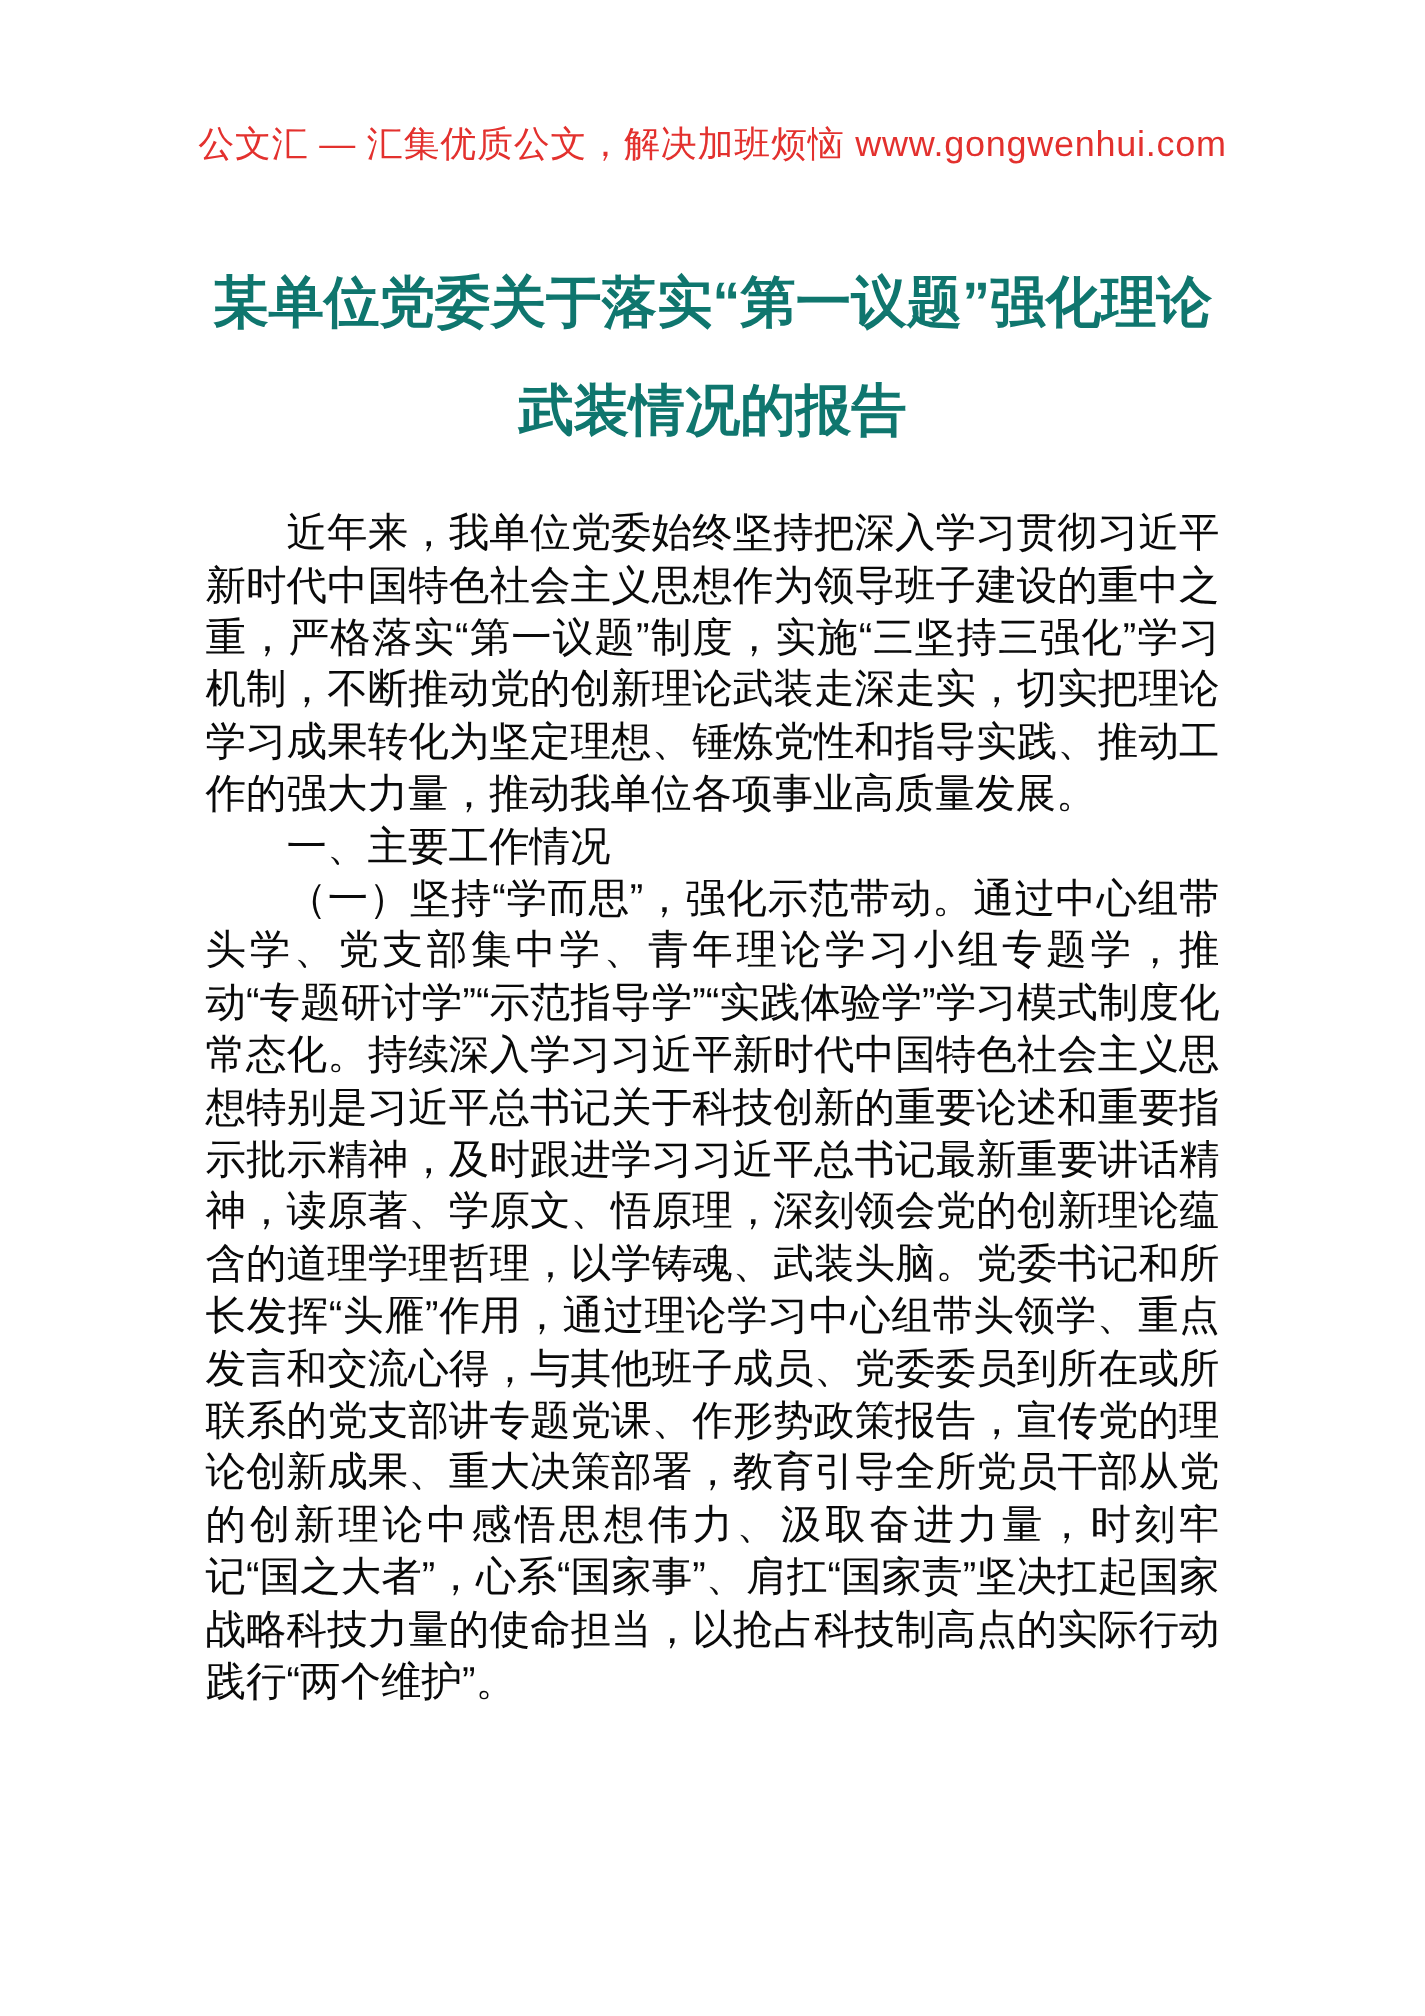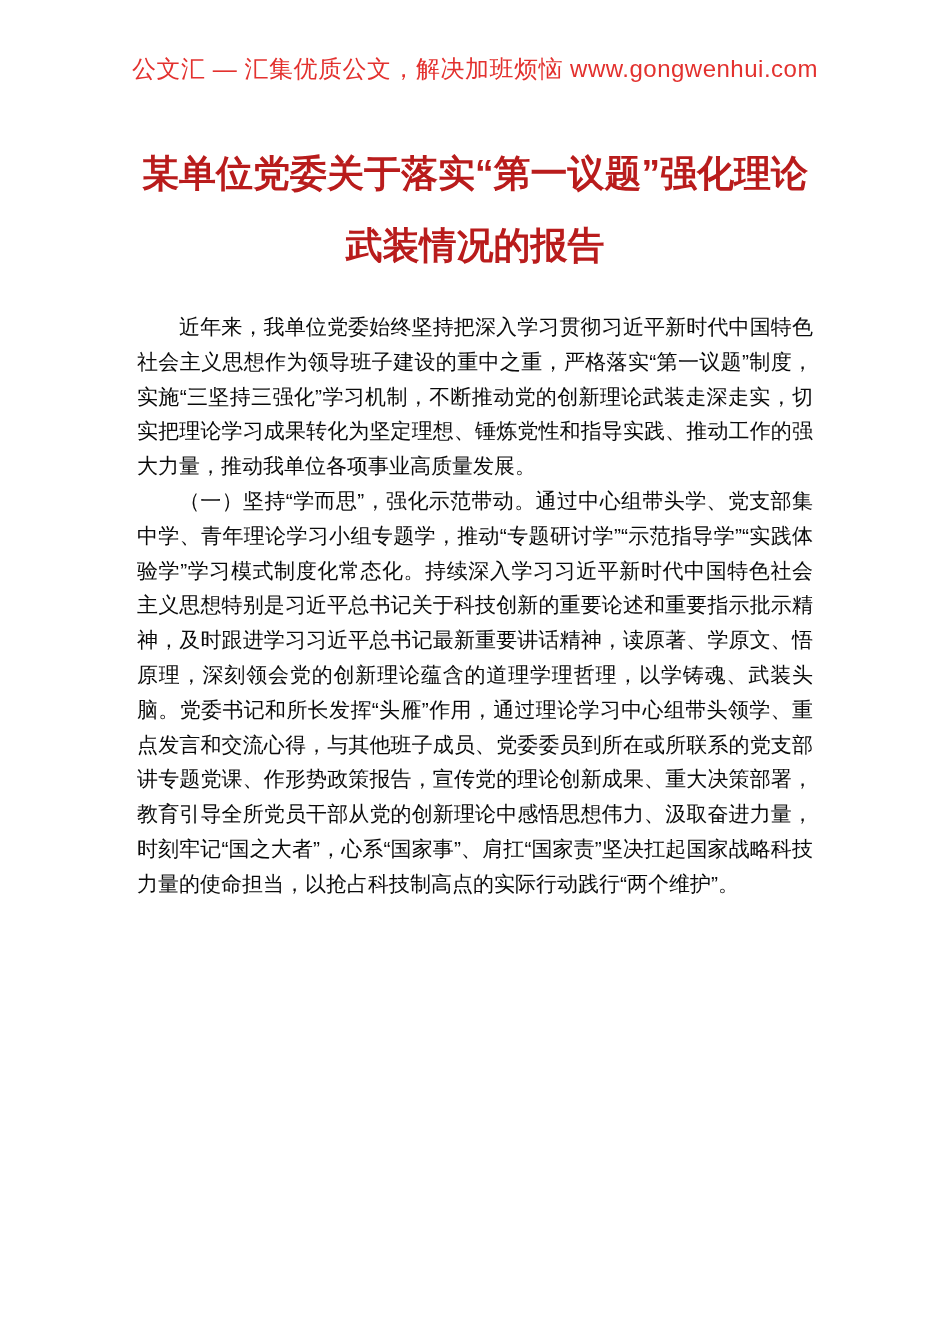--- a/index.html
+++ b/index.html
@@ -8,53 +8,54 @@
   }
   body {
     width: 950px;
     height: 1344px;
     background: #ffffff;
     overflow: hidden;
     font-family: "Liberation Sans", "DejaVu Sans", sans-serif;
     color: #111111;
   }
   .watermark {
-    margin-top: 54px;
+    margin-top: 82px;
     text-align: center;
     font-size: 24px;
     line-height: 30px;
     color: #e3312e;
     letter-spacing: 0.5px;
   }
   .doc-title {
     margin: 54px auto 0;
     width: 700px;
     text-align: center;
     font-size: 37px;
     font-weight: bold;
     line-height: 72px;
-    color: #b91c1c;
+    color: #0f766e;
   }
   .doc-body {
     width: 676px;
     margin: 28px auto 0;
-    font-size: 21px;
+    font-size: 27px;
     line-height: 34.8px;
     text-align: justify;
     color: #0a0a0a;
   }
   .doc-body p {
     margin: 0;
     padding: 0;
     text-indent: 2em;
   }
 </style>
 </head>
 <body>
 
 <div class="watermark">公文汇 — 汇集优质公文，解决加班烦恼 www.gongwenhui.com</div>
 
 <h1 class="doc-title">某单位党委关于落实“第一议题”强化理论武装情况的报告</h1>
 
 <div class="doc-body">
   <p>近年来，我单位党委始终坚持把深入学习贯彻习近平新时代中国特色社会主义思想作为领导班子建设的重中之重，严格落实“第一议题”制度，实施“三坚持三强化”学习机制，不断推动党的创新理论武装走深走实，切实把理论学习成果转化为坚定理想、锤炼党性和指导实践、推动工作的强大力量，推动我单位各项事业高质量发展。</p>
+  <p>一、主要工作情况</p>
   <p>（一）坚持“学而思”，强化示范带动。通过中心组带头学、党支部集中学、青年理论学习小组专题学，推动“专题研讨学”“示范指导学”“实践体验学”学习模式制度化常态化。持续深入学习习近平新时代中国特色社会主义思想特别是习近平总书记关于科技创新的重要论述和重要指示批示精神，及时跟进学习习近平总书记最新重要讲话精神，读原著、学原文、悟原理，深刻领会党的创新理论蕴含的道理学理哲理，以学铸魂、武装头脑。党委书记和所长发挥“头雁”作用，通过理论学习中心组带头领学、重点发言和交流心得，与其他班子成员、党委委员到所在或所联系的党支部讲专题党课、作形势政策报告，宣传党的理论创新成果、重大决策部署，教育引导全所党员干部从党的创新理论中感悟思想伟力、汲取奋进力量，时刻牢记“国之大者”，心系“国家事”、肩扛“国家责”坚决扛起国家战略科技力量的使命担当，以抢占科技制高点的实际行动践行“两个维护”。</p>
 </div>
 
 </body></html>

